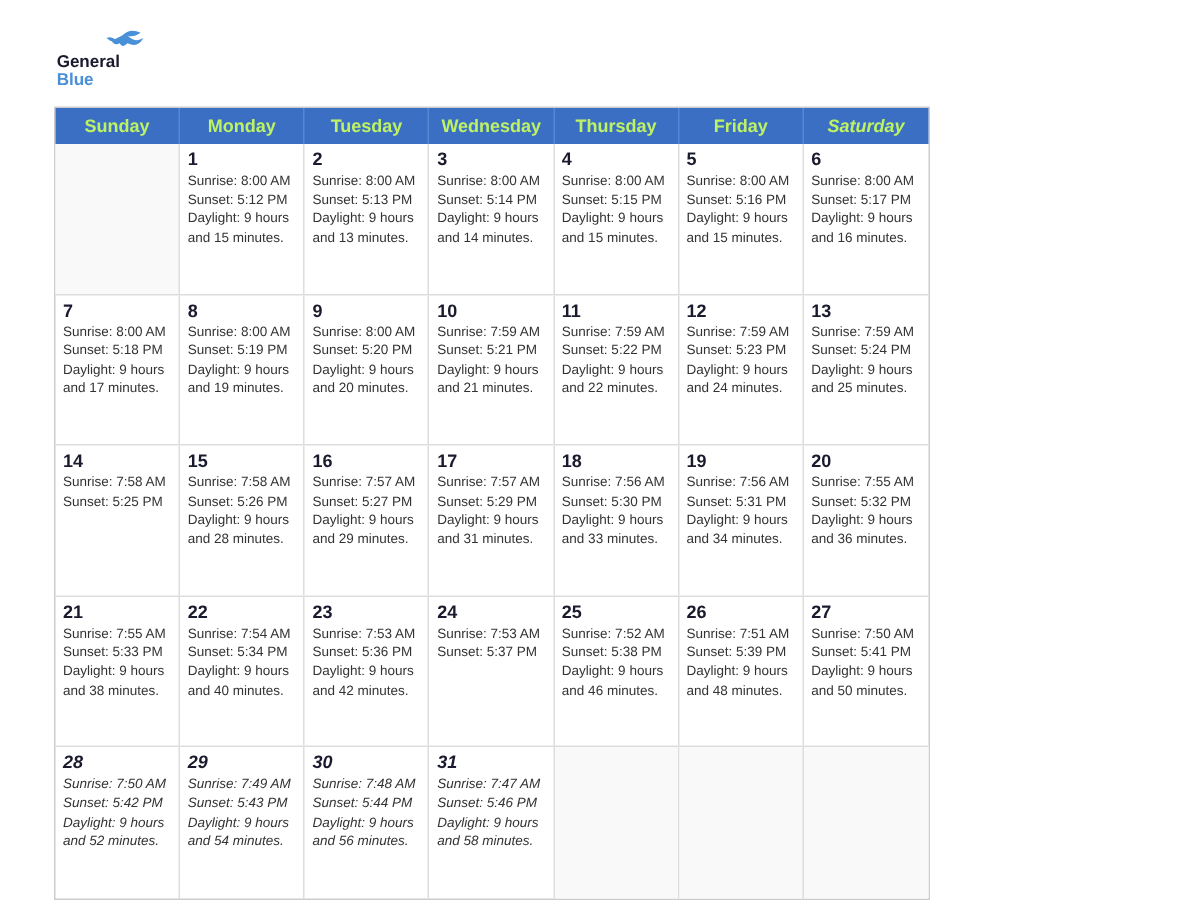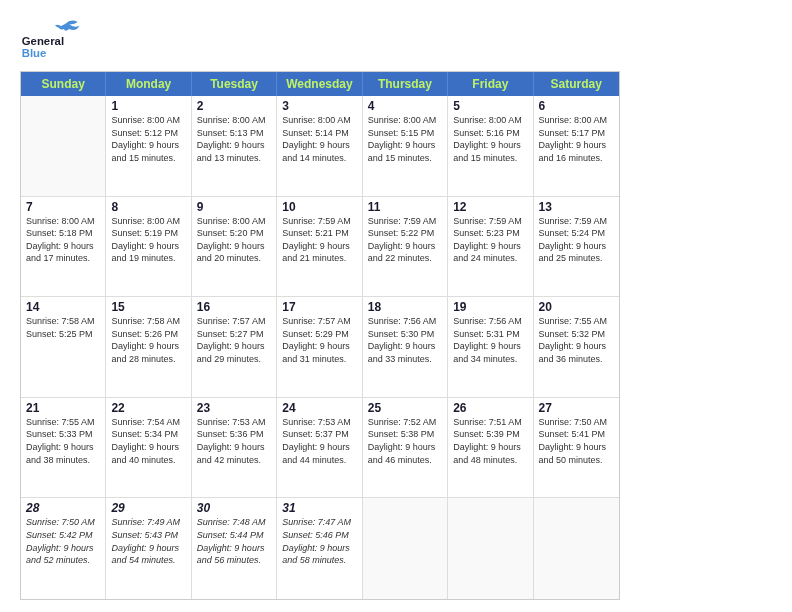--- a/index.html
+++ b/index.html
@@ -6,21 +6,21 @@
     body {
       font-family: Arial, sans-serif;
       background: #fff;
       width: 792px;
       height: 612px;
       overflow: hidden;
     }
     .page {
       width: 640px;
       height: 612px;
-      padding: 16px 20px 12px 20px;
+      padding: 16px 20px 12px 36px;
       display: flex;
       flex-direction: column;
     }
     .header {
       display: flex;
       justify-content: space-between;
       align-items: flex-start;
       margin-bottom: 10px;
     }
     .title-block {
@@ -49,21 +49,21 @@
       background: #3a6fc4;
     }
     .cal-header-cell {
       color: #bef264;
       font-size: 12px;
       font-weight: bold;
       padding: 5px 4px;
       text-align: center;
       border-right: 1px solid #5588d4;
     }
-    .cal-header-cell:last-child { border-right: none; }
+    .cal-header-cell:last-child { border-right: none; font-style: italic; }
     .calendar-body {
       flex: 1;
       display: grid;
       grid-template-rows: repeat(5, 1fr);
     }
     .cal-week {
       display: grid;
       grid-template-columns: repeat(7, 1fr);
       border-bottom: 1px solid #ddd;
     }
@@ -272,21 +272,20 @@
           <div class="cal-cell">
             <div class="day-num">23</div>
             <div class="cell-line">Sunrise: 7:53 AM</div>
             <div class="cell-line">Sunset: 5:36 PM</div>
             <div class="cell-line">Daylight: 9 hours and 42 minutes.</div>
           </div>
           <div class="cal-cell">
             <div class="day-num">24</div>
             <div class="cell-line">Sunrise: 7:53 AM</div>
             <div class="cell-line">Sunset: 5:37 PM</div>
-            <div class="cell-line">Daylight: 9 hours and 44 minutes.</div>
           </div>
           <div class="cal-cell">
             <div class="day-num">25</div>
             <div class="cell-line">Sunrise: 7:52 AM</div>
             <div class="cell-line">Sunset: 5:38 PM</div>
             <div class="cell-line">Daylight: 9 hours and 46 minutes.</div>
           </div>
           <div class="cal-cell">
             <div class="day-num">26</div>
             <div class="cell-line">Sunrise: 7:51 AM</div>

